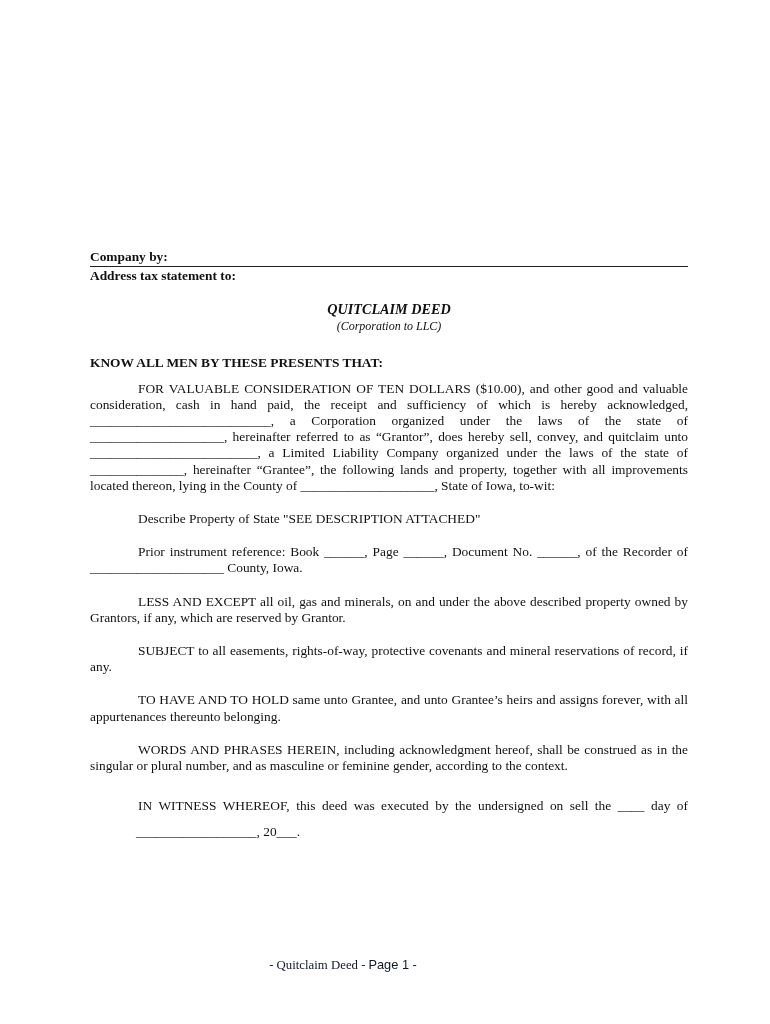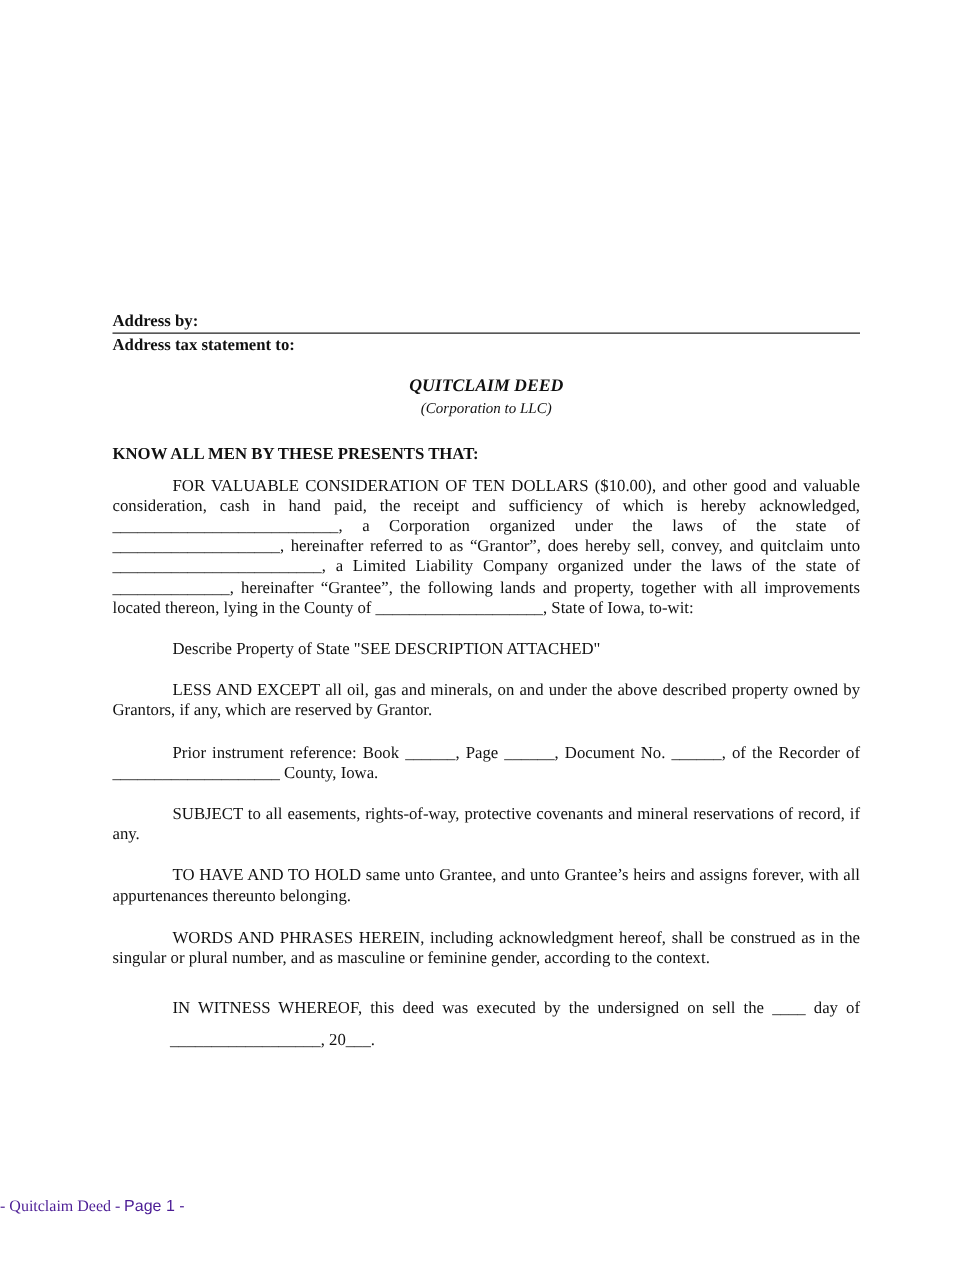--- a/index.html
+++ b/index.html
@@ -60,57 +60,58 @@
     text-indent: 48px;
     margin-top: 24px;
     white-space: nowrap;
   }
   .witness-line2 { margin-top: 10px; margin-left: 46px; }
   .footer {
     position: absolute;
     left: 0;
     top: 957px;
     width: 686px;
+    text-align: center;
     font-size: 12.8px;
     line-height: 16px;
-    color: #4c1d95;
+    color: #0f172a;
   }
   .footer .sans {
     font-family: "Liberation Sans", sans-serif;
     margin-left: 3px;
   }
 </style>
 </head>
 <body>
 
 <div class="page">
   <div class="content">
 
     <div class="prepared-row">
-      <span>Address by:</span>
+      <span>Company by:</span>
     </div>
 
     <div class="address-row">
       <span>Address tax statement to:</span>
     </div>
 
     <div class="title-block">
       <div class="doc-title">QUITCLAIM DEED</div>
       <div class="doc-subtitle">(Corporation to LLC)</div>
     </div>
 
     <div class="opening-heading">KNOW ALL MEN BY THESE PRESENTS THAT:</div>
 
     <p class="para first">FOR VALUABLE CONSIDERATION OF TEN DOLLARS ($10.00), and other good and valuable consideration, cash in hand paid, the receipt and sufficiency of which is hereby acknowledged, ___________________________, a Corporation organized under the laws of the state of ____________________, hereinafter referred to as “Grantor”, does hereby sell, convey, and quitclaim unto _________________________, a Limited Liability Company organized under the laws of the state of ______________, hereinafter “Grantee”, the following lands and property, together with all improvements located thereon, lying in the County of ____________________, State of Iowa, to-wit:</p>
 
     <p class="para">Describe Property of State "SEE DESCRIPTION ATTACHED"</p>
 
+    <p class="para">Prior instrument reference: Book ______, Page ______, Document No. ______, of the Recorder of ____________________ County, Iowa.</p>
+
     <p class="para">LESS AND EXCEPT all oil, gas and minerals, on and under the above described property owned by Grantors, if any, which are reserved by Grantor.</p>
-
-    <p class="para">Prior instrument reference: Book ______, Page ______, Document No. ______, of the Recorder of ____________________ County, Iowa.</p>
 
     <p class="para">SUBJECT to all easements, rights-of-way, protective covenants and mineral reservations of record, if any.</p>
 
     <p class="para">TO HAVE AND TO HOLD same unto Grantee, and unto Grantee’s heirs and assigns forever, with all appurtenances thereunto belonging.</p>
 
     <p class="para">WORDS AND PHRASES HEREIN, including acknowledgment hereof, shall be construed as in the singular or plural number, and as masculine or feminine gender, according to the context.</p>
 
     <p class="witness-line1">IN WITNESS WHEREOF, this deed was executed by the undersigned on sell the ____ day of</p>
 
     <p class="witness-line2">__________________, 20___.</p>

